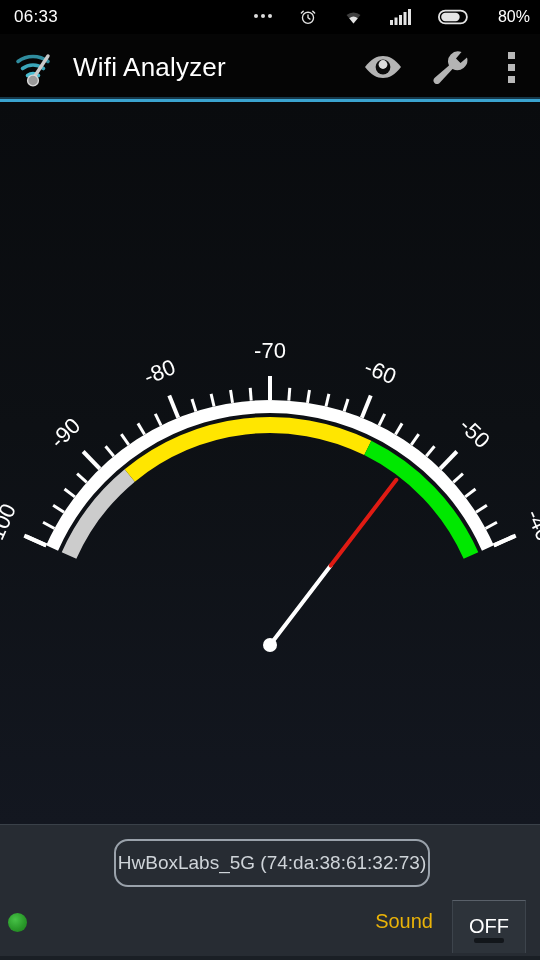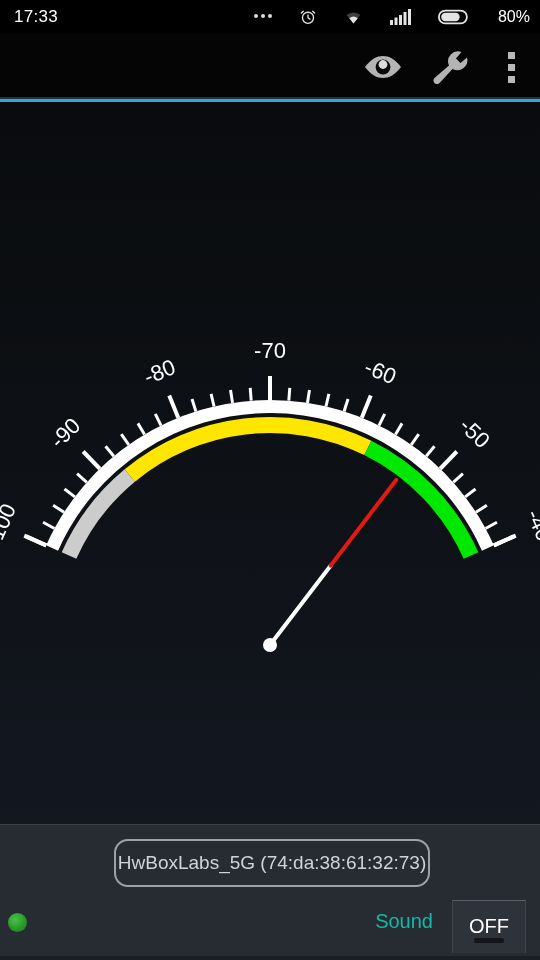--- a/index.html
+++ b/index.html
@@ -57,21 +57,21 @@
     border:2px solid #9aa2ab;border-radius:14px;
     display:flex;align-items:center;justify-content:center;
     background:transparent;
   }
   .spinner-text{color:#cfd4d9;font-size:19px;white-space:nowrap;}
   .statusdot{
     position:absolute;left:8px;top:913px;width:19px;height:19px;border-radius:50%;
     background:radial-gradient(circle at 38% 34%,#47c247 0%,#2a9a2a 55%,#1d7a1d 100%);
   }
   .soundlabel{
-    position:absolute;right:107px;top:910px;color:#14b8a6;font-size:20px;
+    position:absolute;right:107px;top:910px;color:#eab308;font-size:20px;
   }
   .switch{
     position:absolute;left:452px;top:900px;width:72px;height:52px;
     background:#2d333a;border-top:1px solid #596069;border-left:1px solid #3d444c;
     border-right:1px solid #3d444c;
     display:flex;align-items:center;justify-content:center;
   }
   .switch-label{color:#ffffff;font-size:20px;margin-bottom:1px;}
   .switch-track{
     position:absolute;left:474px;top:938px;width:30px;height:5px;
@@ -80,21 +80,21 @@
   .navhint{
     position:absolute;left:0;top:956px;width:540px;height:4px;background:#1a1f25;
   }
 </style>
 </head>
 <body>
 
 <div class="screen">
 
   <div class="statusbar">
-    <div class="sb-time">17:33</div>
+    <div class="sb-time">06:33</div>
     <div class="sb-right">
       <span class="sb-dots">
           <i></i>
           <i></i>
           <i></i>
         </span>
       <svg width="18" height="18" viewBox="0 0 24 24">
         <circle cx="12" cy="13" r="7.4" fill="none" stroke="#e4e4e4" stroke-width="1.8"></circle>
         <path d="M12 9.2V13l2.6 1.8" fill="none" stroke="#e4e4e4" stroke-width="1.8" stroke-linecap="round"></path>
         <path d="M5.6 4.3 3.2 6.6M18.4 4.3l2.4 2.3" stroke="#e4e4e4" stroke-width="2" stroke-linecap="round"></path>
@@ -112,20 +112,30 @@
       </svg>
       <svg width="32" height="16" viewBox="0 0 32 16">
         <rect x="0.9" y="1.6" width="28" height="12.8" rx="6.4" fill="none" stroke="#e4e4e4" stroke-width="1.8"></rect>
         <rect x="3.2" y="3.8" width="18.5" height="8.4" rx="4.2" fill="#e4e4e4"></rect>
       </svg>
       <span class="sb-batt-pct">80%</span>
     </div>
   </div>
 
   <div class="appbar">
+    <div class="brand">
+      <svg width="48" height="44" viewBox="0 0 48 44">
+        <path d="M4 16.5a25 25 0 0 1 30 0" fill="none" stroke="#2f8c9e" stroke-width="3.6" stroke-linecap="round"></path>
+        <path d="M8.5 23.5a17.5 17.5 0 0 1 21 0" fill="none" stroke="#3aa6ba" stroke-width="3.6" stroke-linecap="round"></path>
+        <path d="M13.5 30.5a9.5 9.5 0 0 1 11 0" fill="none" stroke="#49bcd0" stroke-width="3.6" stroke-linecap="round"></path>
+        <line x1="19.5" y1="33" x2="34" y2="11" stroke="#c9c9c9" stroke-width="3.4" stroke-linecap="round"></line>
+        <circle cx="19" cy="35.5" r="5.4" fill="#9a9a9a" stroke="#d8d8d8" stroke-width="1.4"></circle>
+      </svg>
+      <div class="brand-title">Wifi Analyzer</div>
+    </div>
     <div class="actions">
       <div class="act">
         <svg width="40" height="28" viewBox="0 0 40 28">
           <path d="M2 14c6-8 12-11 18-11s12 3 18 11c-6 8-12 11-18 11S8 22 2 14z" fill="#b4b4b4"></path>
           <circle cx="20" cy="14" r="7.4" fill="#0a0a0a"></circle>
           <circle cx="20" cy="11.5" r="4.4" fill="#dcdcdc"></circle>
         </svg>
       </div>
       <div class="act">
         <svg width="40" height="34" viewBox="0 0 40 34">

